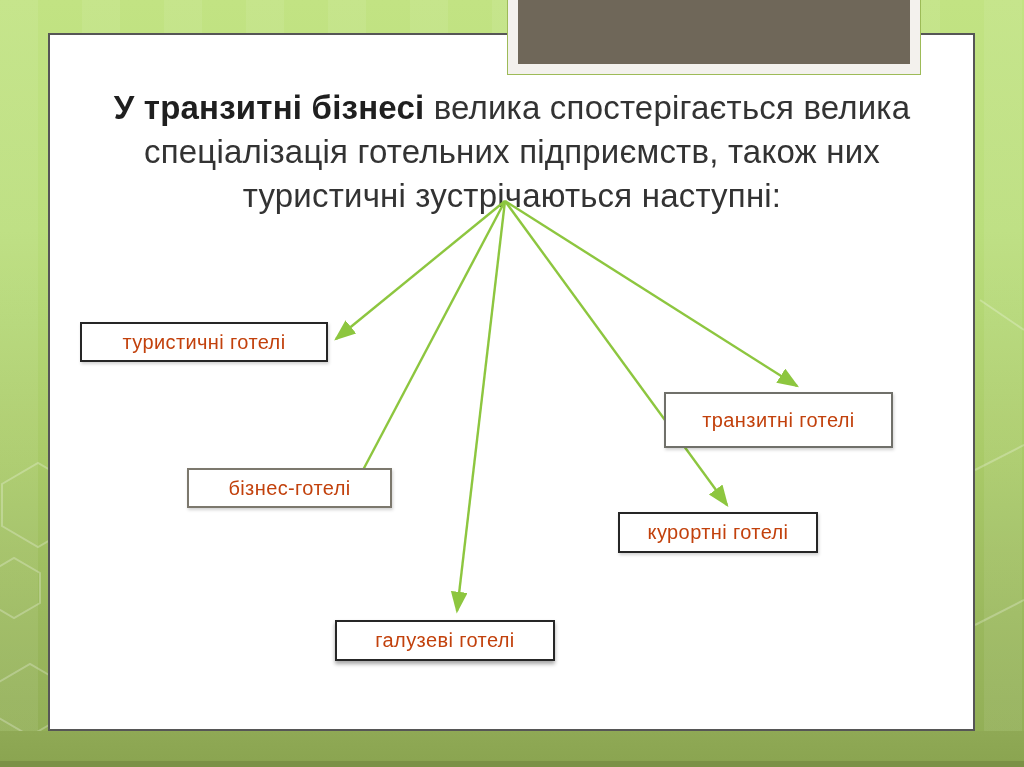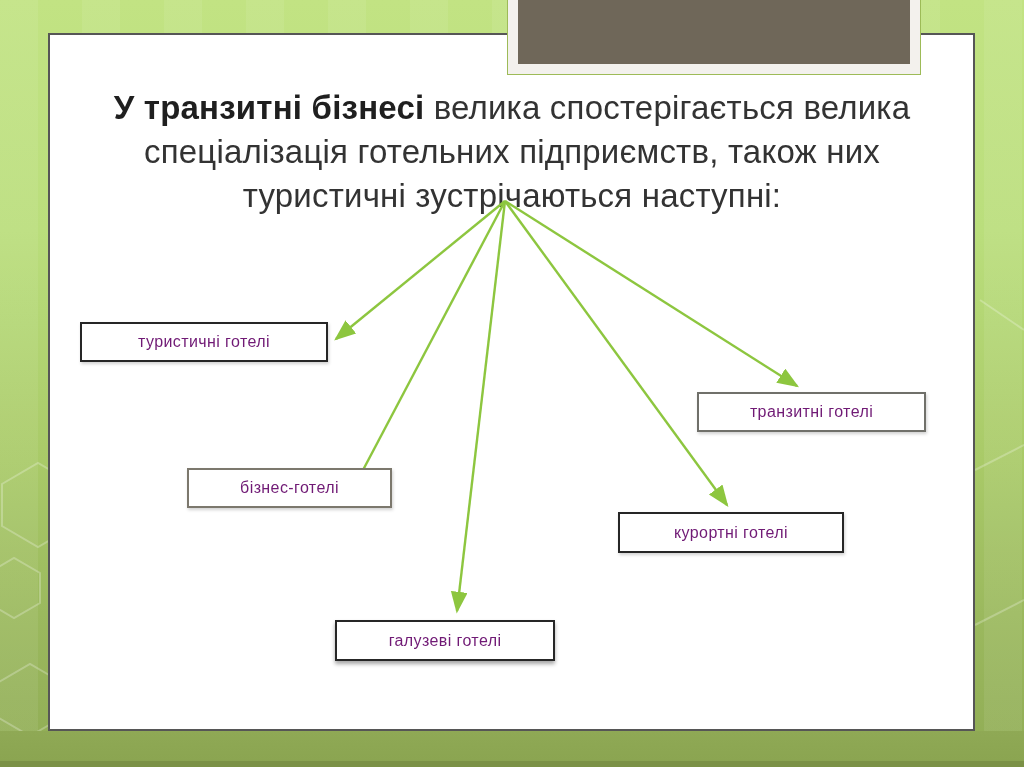--- a/index.html
+++ b/index.html
@@ -26,27 +26,27 @@
   }
   .title{
     position:absolute;left:70px;top:86px;width:884px;z-index:5;
     text-align:center;font-size:33px;line-height:44px;color:#333333;letter-spacing:0.2px;
   }
   .title .t-bold{font-weight:bold;color:#1f1f1f;}
   .arrows{position:absolute;left:0;top:0;z-index:5;pointer-events:none;}
   .node{
     position:absolute;z-index:6;background:#ffffff;box-sizing:border-box;
     display:flex;align-items:center;justify-content:center;
-    font-size:16px;color:#701a75;letter-spacing:0.4px;white-space:nowrap;
+    font-size:20px;color:#c2410c;letter-spacing:0.4px;white-space:nowrap;
     box-shadow:1px 2px 3px rgba(0,0,0,0.18);
   }
   .n-tourist  {left:80px; top:322px;width:248px;height:40px;border:2px solid #262626;}
-  .n-transit  {left:697px;top:392px;width:229px;height:40px;border:2px solid #70706a;}
+  .n-transit  {left:664px;top:392px;width:229px;height:56px;border:2px solid #70706a;}
   .n-business {left:143px;top:468px;width:205px;height:40px;border:2px solid #7c786d;margin-left:44px;}
-  .n-resort   {left:618px;top:512px;width:226px;height:41px;border:2px solid #262626;}
+  .n-resort   {left:618px;top:512px;width:200px;height:41px;border:2px solid #262626;}
   .n-industry {left:335px;top:620px;width:220px;height:41px;border:2px solid #262626;box-shadow:0 3px 4px rgba(0,0,0,0.35);}
 </style>
 </head>
 <body>
 
 <div class="stage">
 
   <svg class="bg-decor" width="1024" height="767" viewBox="0 0 1024 767">
     <g stroke="rgba(255,255,255,0.25)" stroke-width="2" fill="none">
       <polygon points="74,484 74,526 38,547 2,526 2,484 38,463"></polygon>

